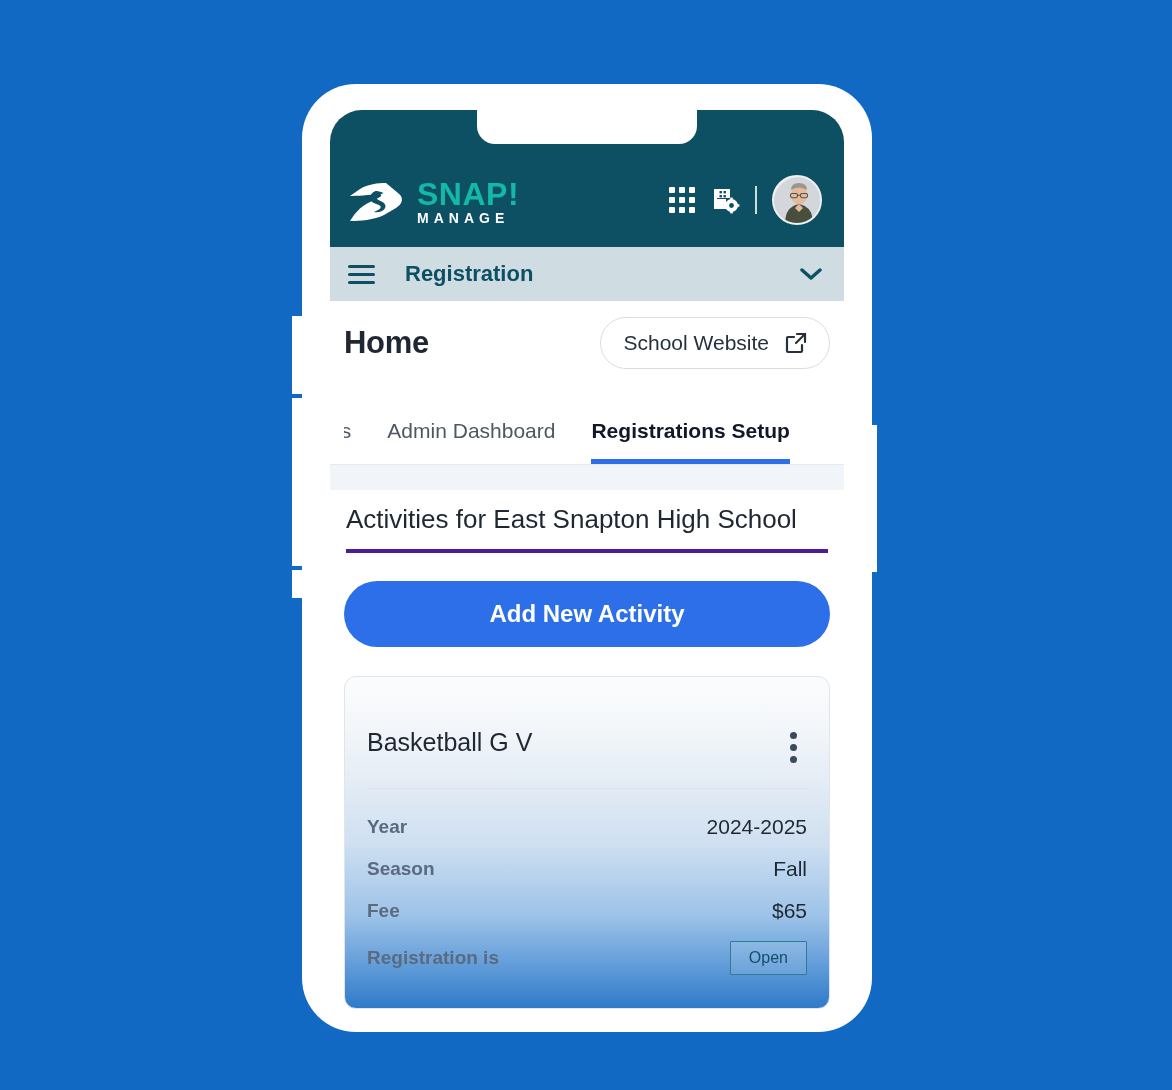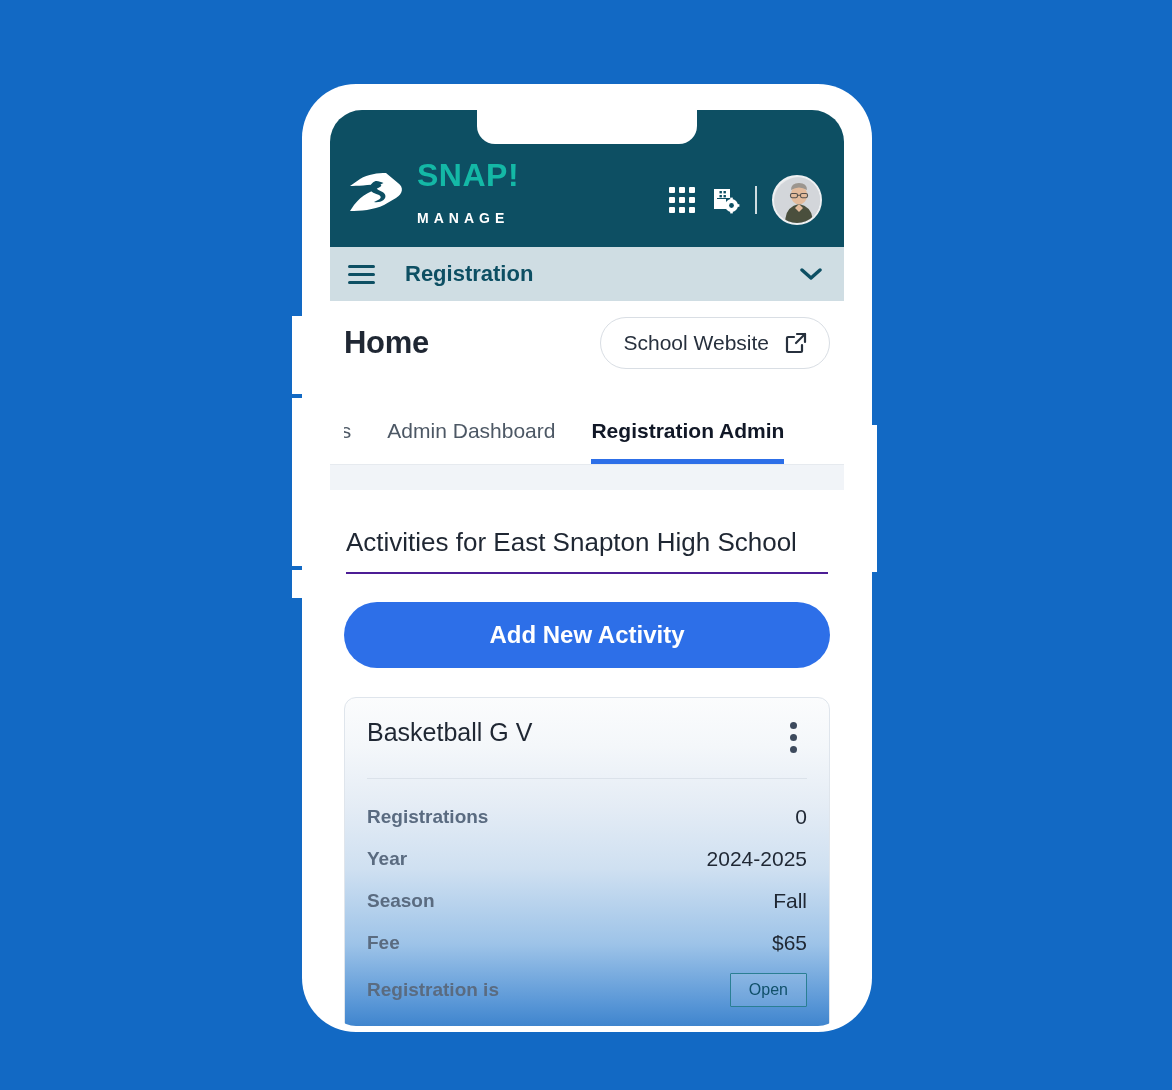--- a/index.html
+++ b/index.html
@@ -81,21 +81,21 @@
     color: #14b8a6;
     font-size: 32px;
     font-weight: bold;
     letter-spacing: 0.5px;
   }
   .logo-manage {
     color: #ffffff;
     font-size: 14px;
     font-weight: bold;
     letter-spacing: 5px;
-    margin-top: 20px;
+    margin-top: 1px;
   }
 
   .header-actions { display: flex; align-items: center; gap: 15px; }
 
   .grid-icon { display: grid; grid-template-columns: repeat(3, 6px); gap: 4px; }
   .grid-icon i { width: 6px; height: 6px; background: #fff; display: block; border-radius: 1px; }
 
   .settings-icon { width: 30px; height: 30px; }
 
   .hdr-divider { width: 2px; height: 28px; background: #ffffff; opacity: .8; }
@@ -171,22 +171,22 @@
     height: 26px;
     background: #f1f4f8;
     margin: 0 -14px;
     border-top: 1px solid #e6eaef;
   }
 
   
   .activities-head {
     font-size: 26px;
     color: #1f2733;
-    padding: 37px 0 14px 0;
-    border-bottom: 2px solid #4c1d95;
+    padding: 14px 0 14px 0;
+    border-bottom: 4px solid #4c1d95;
     margin: 0 2px;
     white-space: nowrap;
   }
 
   .add-btn {
     display: block;
     width: 100%;
     margin: 28px 0 8px 0;
     background: #2d6fe8;
     color: #ffffff;
@@ -202,21 +202,21 @@
   
   .activity-card {
     margin-top: 29px;
     border: 1px solid #dfe5ec;
     border-radius: 12px;
     padding: 20px 22px 24px 22px;
     background: linear-gradient(to bottom,
         #fbfcfd 0%, #f4f7fa 14%, #e4ecf5 32%,
         #cfe0f1 50%, #9dc3e8 72%, #5e9ad8 88%, #2f7ac9 100%);
   }
-  .card-head { display: flex; align-items: flex-start; justify-content: space-between; }
+  .card-head { display: flex; align-items: flex-start; justify-content: space-between; margin-top: 31px; }
   .card-title { font-size: 25px; color: #1f2733; }
   .kebab { display: flex; flex-direction: column; gap: 5px; padding: 4px 10px; }
   .kebab i { width: 7px; height: 7px; border-radius: 50%; background: #3d4a5d; display: block; }
 
   .card-rule { height: 1px; background: #dbe2ea; margin: 21px 0 17px 0; }
 
   .row {
     display: flex;
     align-items: center;
     justify-content: space-between;
@@ -328,45 +328,41 @@
           <path d="M12 2 h8 v8" fill="none" stroke="#27303d" stroke-width="2.2" stroke-linecap="round" stroke-linejoin="round"></path>
           <path d="M20 2 L11 11" fill="none" stroke="#27303d" stroke-width="2.2" stroke-linecap="round"></path>
           <path d="M17 13 v6 a1 1 0 0 1 -1 1 H3 a1 1 0 0 1 -1 -1 V6 a1 1 0 0 1 1 -1 h6" fill="none" stroke="#27303d" stroke-width="2.2" stroke-linecap="round" stroke-linejoin="round"></path>
         </svg>
       </button>
     </div>
 
     <div class="tabs">
       <div class="tab clipped">amps</div>
       <div class="tab">Admin Dashboard</div>
-      <div class="tab active">Registration Admin</div>
+      <div class="tab active">Registrations Setup</div>
     </div>
 
     <div class="gray-strip"></div>
 
     <div class="activities-head">Activities for East Snapton High School</div>
 
     <button class="add-btn">Add New Activity</button>
 
     <div class="activity-card">
       <div class="card-head">
         <div class="card-title">Basketball G V</div>
         <div class="kebab">
             <i></i>
             <i></i>
             <i></i>
           </div>
       </div>
       <div class="card-rule"></div>
 
       <div class="row">
-        <span class="row-label">Registrations</span>
-        <span class="row-value">0</span>
-      </div>
-      <div class="row">
         <span class="row-label">Year</span>
         <span class="row-value">2024-2025</span>
       </div>
       <div class="row">
         <span class="row-label">Season</span>
         <span class="row-value">Fall</span>
       </div>
       <div class="row">
         <span class="row-label">Fee</span>
         <span class="row-value">$65</span>

